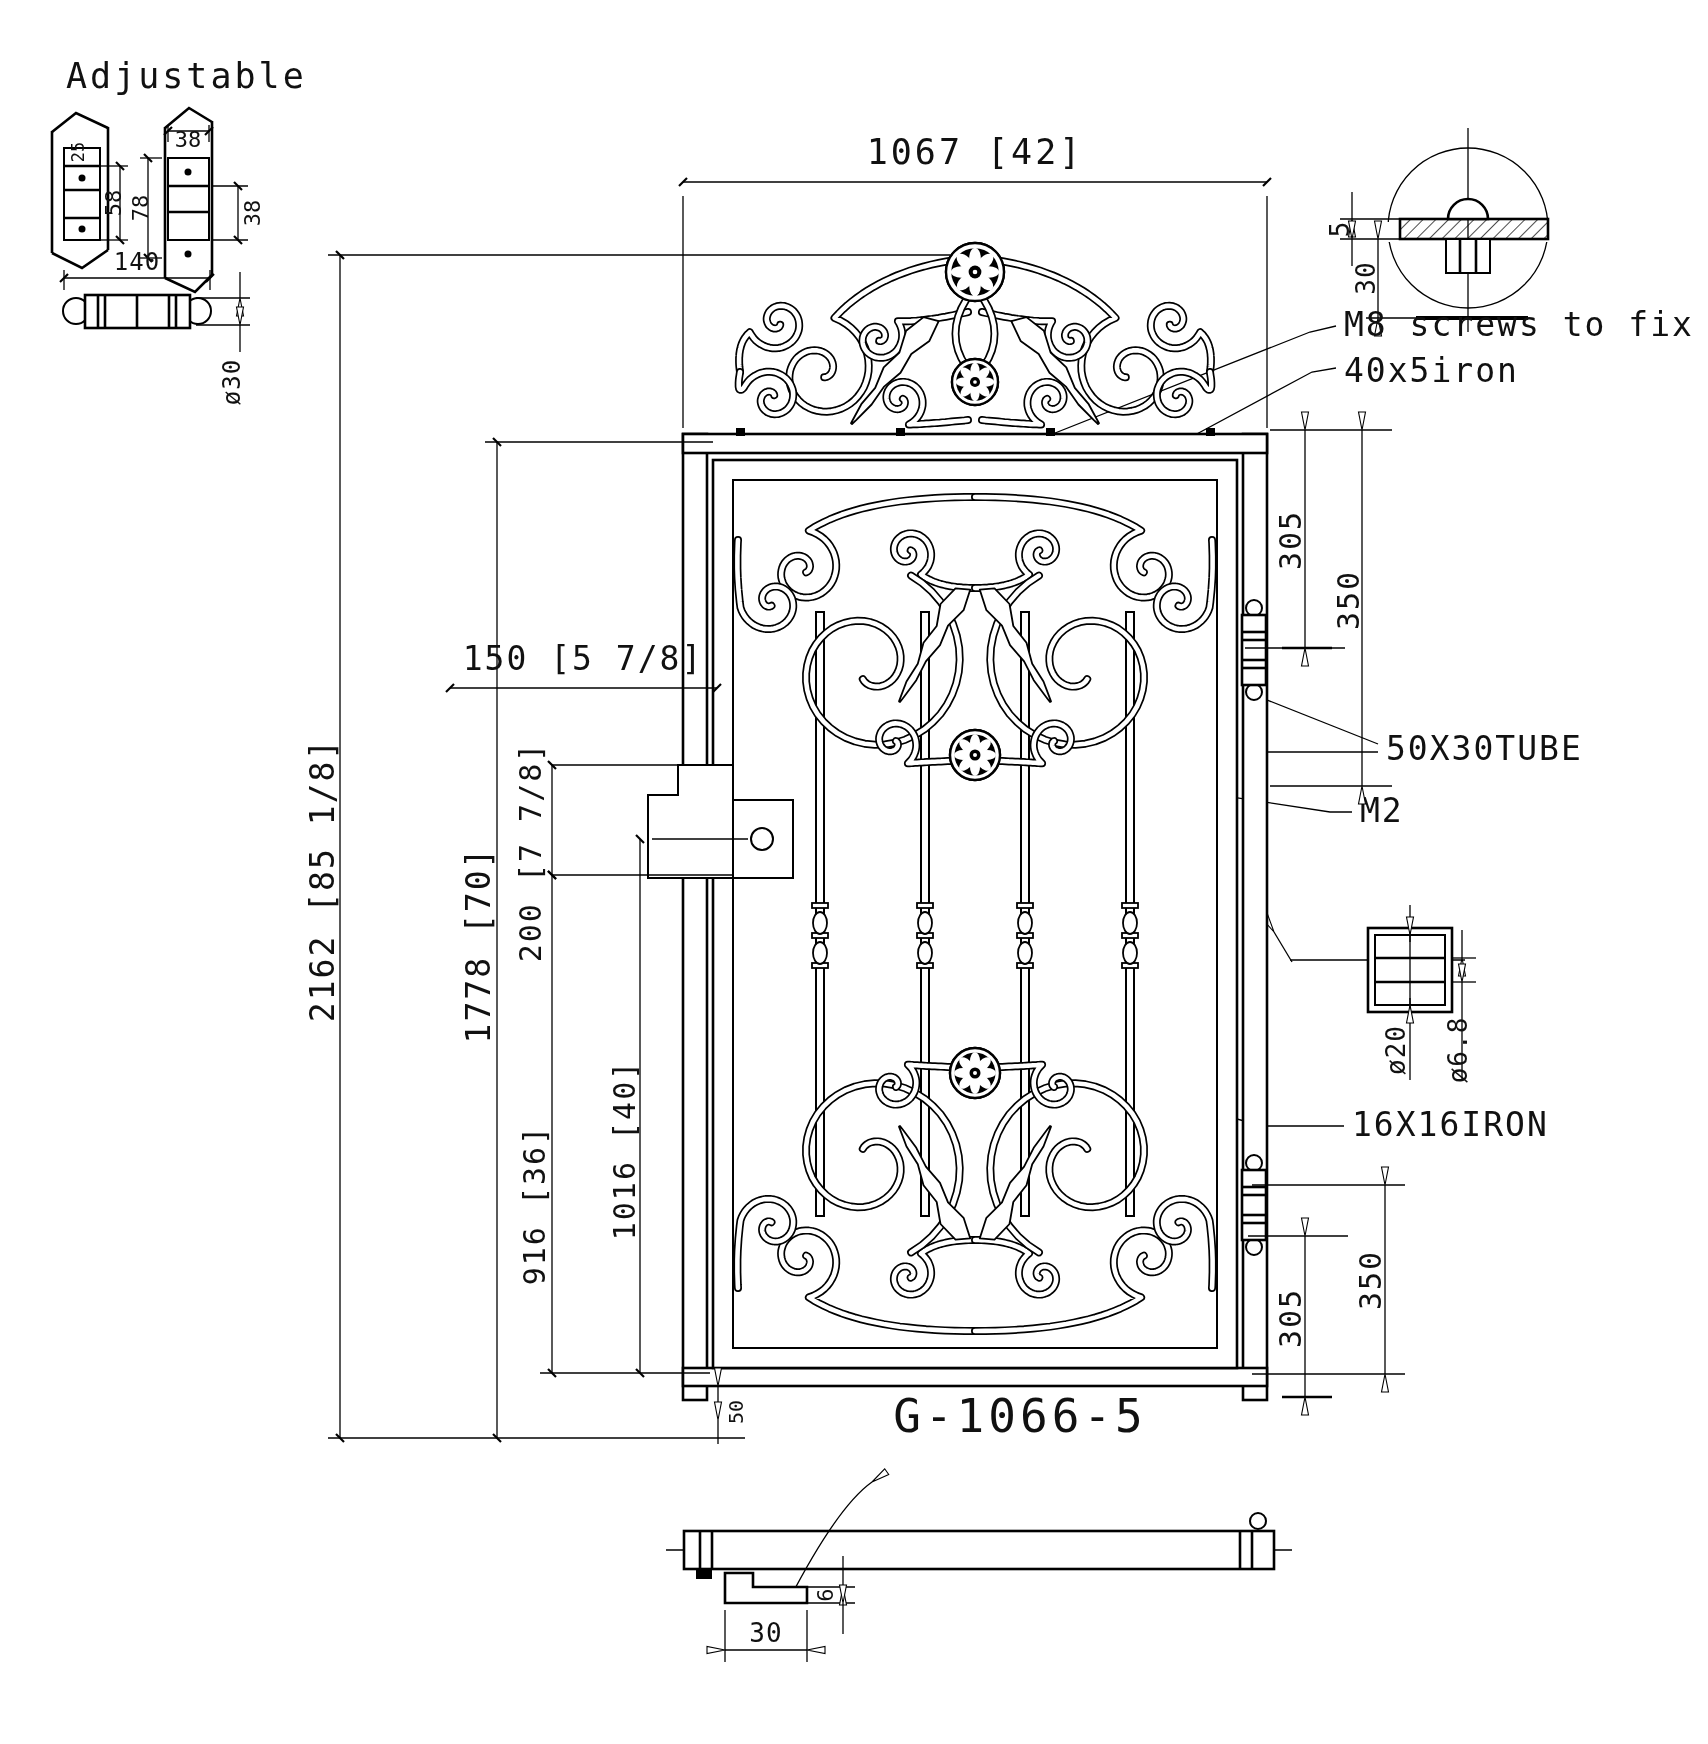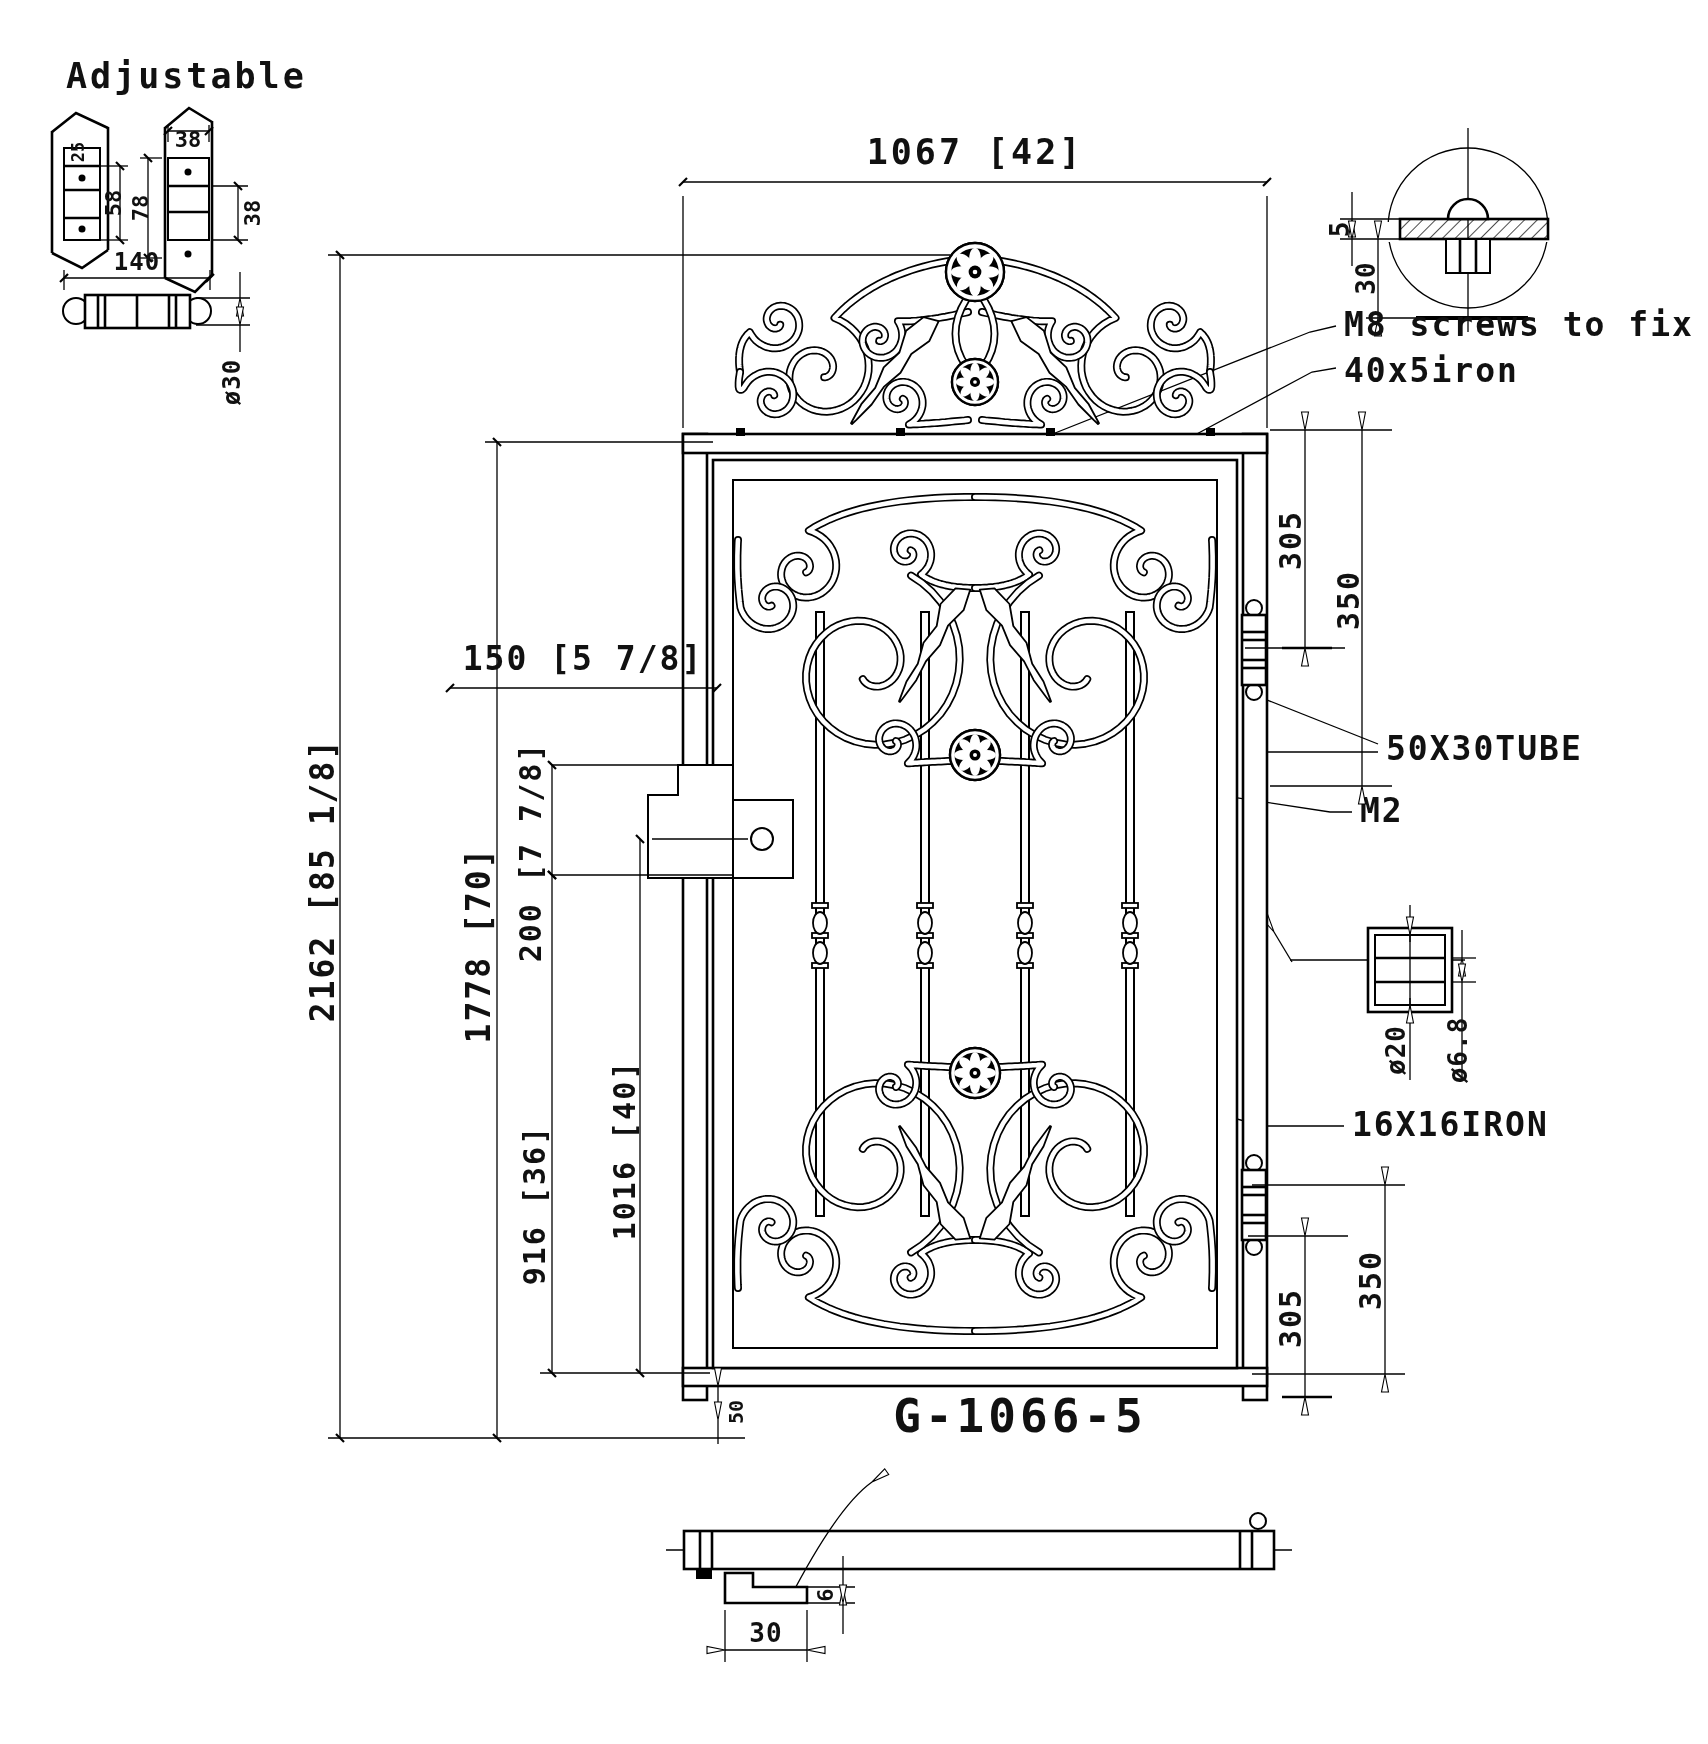--- a/index.html
+++ b/index.html
@@ -1,16 +1,16 @@
 <!DOCTYPE html>
 <html><head>
 <meta charset="utf-8">
 <style>
   html,body{margin:0;padding:0;background:#ffffff;}
-  #stage{width:1708px;height:1744px;position:relative;background:#fff;font-weight:bold;}
+  #stage{width:1708px;height:1744px;position:relative;background:#fff;}
   svg{display:block;}
   text{font-family:"DejaVu Sans Mono","Liberation Mono",monospace;fill:#111;}
   .t48{font-size:46px;letter-spacing:4px;}
   .t36{font-size:35px;letter-spacing:3px;}
   .t34{font-size:33px;letter-spacing:2px;}
   .t30{font-size:30px;letter-spacing:2px;}
   .t26{font-size:26px;letter-spacing:1px;}
   .t24{font-size:24px;letter-spacing:1px;}
   .t22{font-size:22px;}
   .t20{font-size:20px;}

